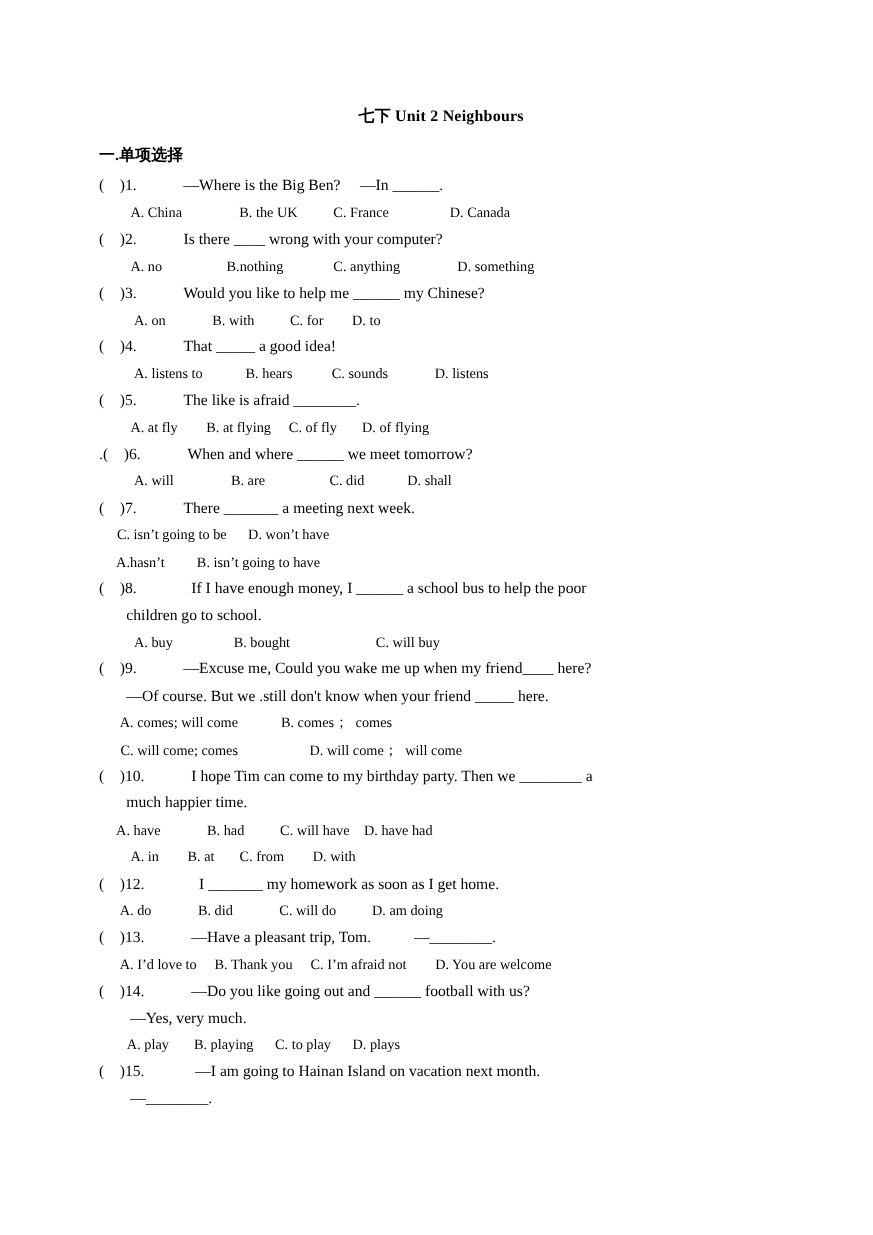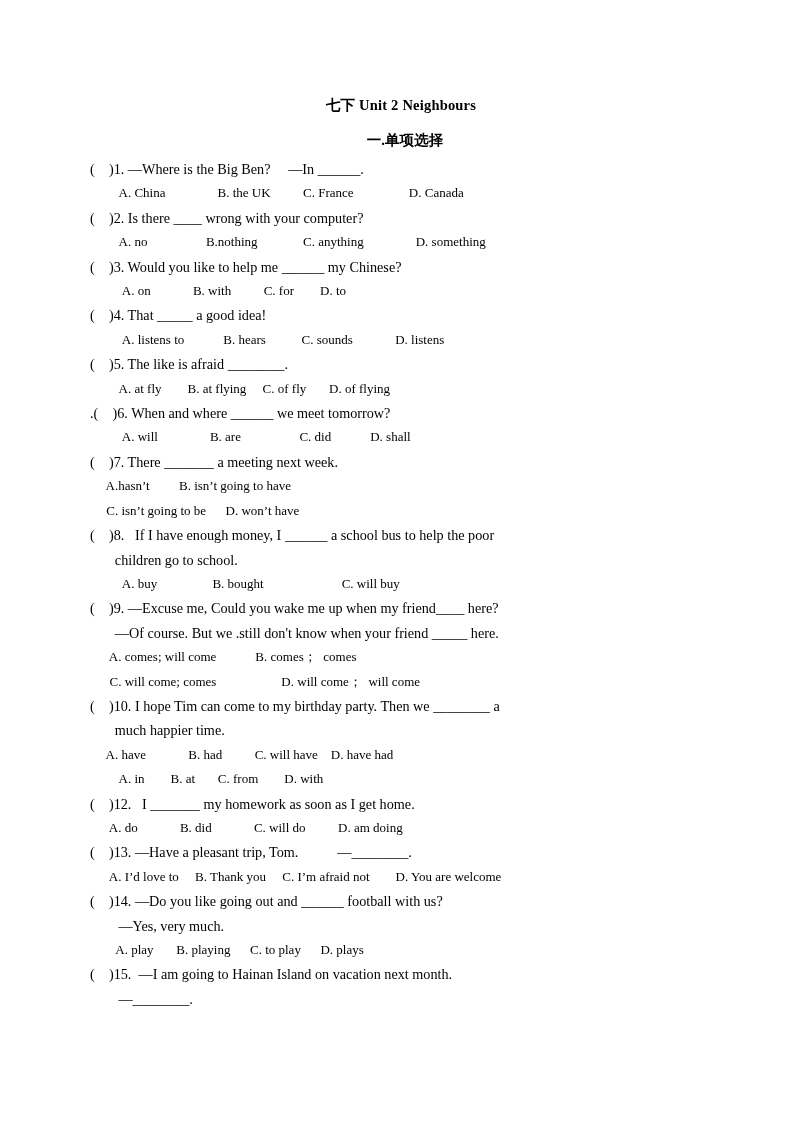--- a/index.html
+++ b/index.html
@@ -28,32 +28,32 @@
     font-size: 14.5px;
     letter-spacing: 0.2px;
     margin: 0 0 16px 0;
     padding-right: 8px;
   }
   .section-heading {
     font-weight: bold;
     font-size: 14.5px;
     margin: 0 0 7px 0;
     letter-spacing: 0.1px;
-    text-align: center;
   }
   .q-block {
     margin-bottom: 0;
   }
   .q-line {
     font-size: 14.2px;
     line-height: 24.4px;
     white-space: pre;
   }
   .q-stem {
     white-space: pre;
+    margin-left: 39px;
   }
   .q-cont {
     white-space: pre;
   }
   .opt-line {
     font-size: 13px;
     line-height: 24.4px;
     white-space: pre;
   }
 </style>
@@ -86,22 +86,22 @@
       <div class="q-block">
         <div class="q-line"><span>(    )5. </span><span class="q-stem">The like is afraid ________.</span></div>
         <div class="opt-line">         A. at fly        B. at flying     C. of fly       D. of flying</div>
       </div>
       <div class="q-block">
         <div class="q-line"><span>.(    )6. </span><span class="q-stem">When and where ______ we meet tomorrow?</span></div>
         <div class="opt-line">          A. will                B. are                  C. did            D. shall</div>
       </div>
       <div class="q-block">
         <div class="q-line"><span>(    )7. </span><span class="q-stem">There _______ a meeting next week.</span></div>
+        <div class="opt-line">     C. isn’t going to be      D. won’t have</div>
         <div class="opt-line">     A.hasn’t         B. isn’t going to have</div>
-        <div class="opt-line">     C. isn’t going to be      D. won’t have</div>
       </div>
       <div class="q-block">
         <div class="q-line"><span>(    )8.  </span><span class="q-stem"> If I have enough money, I ______ a school bus to help the poor</span></div>
         <div class="q-line q-cont">       children go to school.</div>
         <div class="opt-line">          A. buy                 B. bought                        C. will buy</div>
       </div>
       <div class="q-block">
         <div class="q-line"><span>(    )9. </span><span class="q-stem">—Excuse me, Could you wake me up when my friend____ here?</span></div>
         <div class="q-line q-cont">       —Of course. But we .still don't know when your friend _____ here.</div>
         <div class="opt-line">      A. comes; will come            B. comes；  comes</div>

